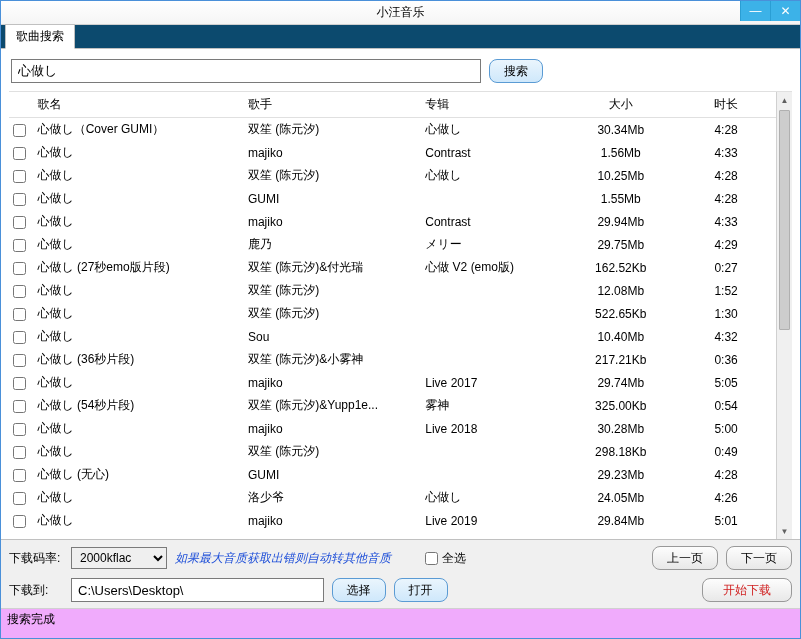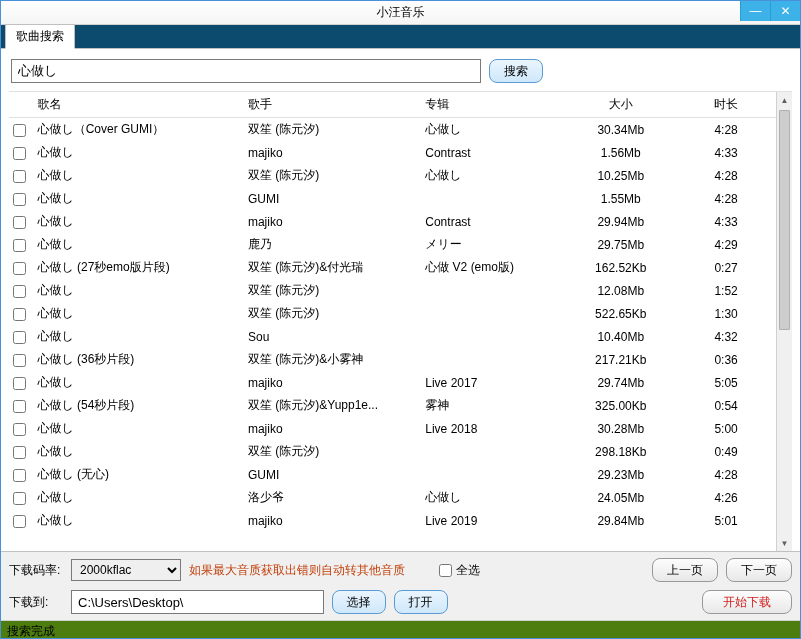--- a/index.html
+++ b/index.html
@@ -32,26 +32,26 @@
   .col-artist { width: 160px; }
   .col-album { width: 130px; }
   .col-size { width: 100px; text-align: center; }
   .col-dur { width: 90px; text-align: center; }
   td.size, th.size { text-align: center; }
   td.dur, th.dur { text-align: center; }
   input[type=checkbox] { width: 13px; height: 13px; vertical-align: middle; }
   .bottom { border-top: 1px solid #c0c0c0; background: #f0f0f0; padding: 6px 8px 6px 8px; display: flex; flex-direction: column; gap: 8px; }
   .row { display: flex; align-items: center; gap: 8px; }
   .row .label { font-size: 12px; min-width: 54px; }
-  select { height: 22px; font-size: 12px; border: 1px solid #7a7a7a; padding: 1px 4px; width: 110px; }
-  .hint { color: #c2410c; font-size: 12px; }
+  select { height: 22px; font-size: 12px; border: 1px solid #7a7a7a; padding: 1px 4px; width: 96px; }
+  .hint { color: #1d4ed8; font-size: 12px; font-style: italic; }
   .spacer { flex: 1; }
   .chkwrap { display: flex; align-items: center; gap: 4px; font-size: 12px; }
   input.pathinput { flex: 1; height: 24px; padding: 2px 6px; font-size: 13px; border: 1px solid #7a7a7a; max-width: 430px;}
-  .status { height: 18px; font-size: 12px; padding: 2px 6px; border-top:1px solid #d0d0d0; background:#4d7c0f; }
+  .status { height: 30px; font-size: 12px; padding: 2px 6px; border-top:1px solid #d0d0d0; background:#f0abfc; }
 </style>
 </head>
 <body>
 
 <div class="window">
 
   <div class="titlebar">
     <div class="title">小汪音乐</div>
     <div class="winctrls">
       <div class="winbtn">

